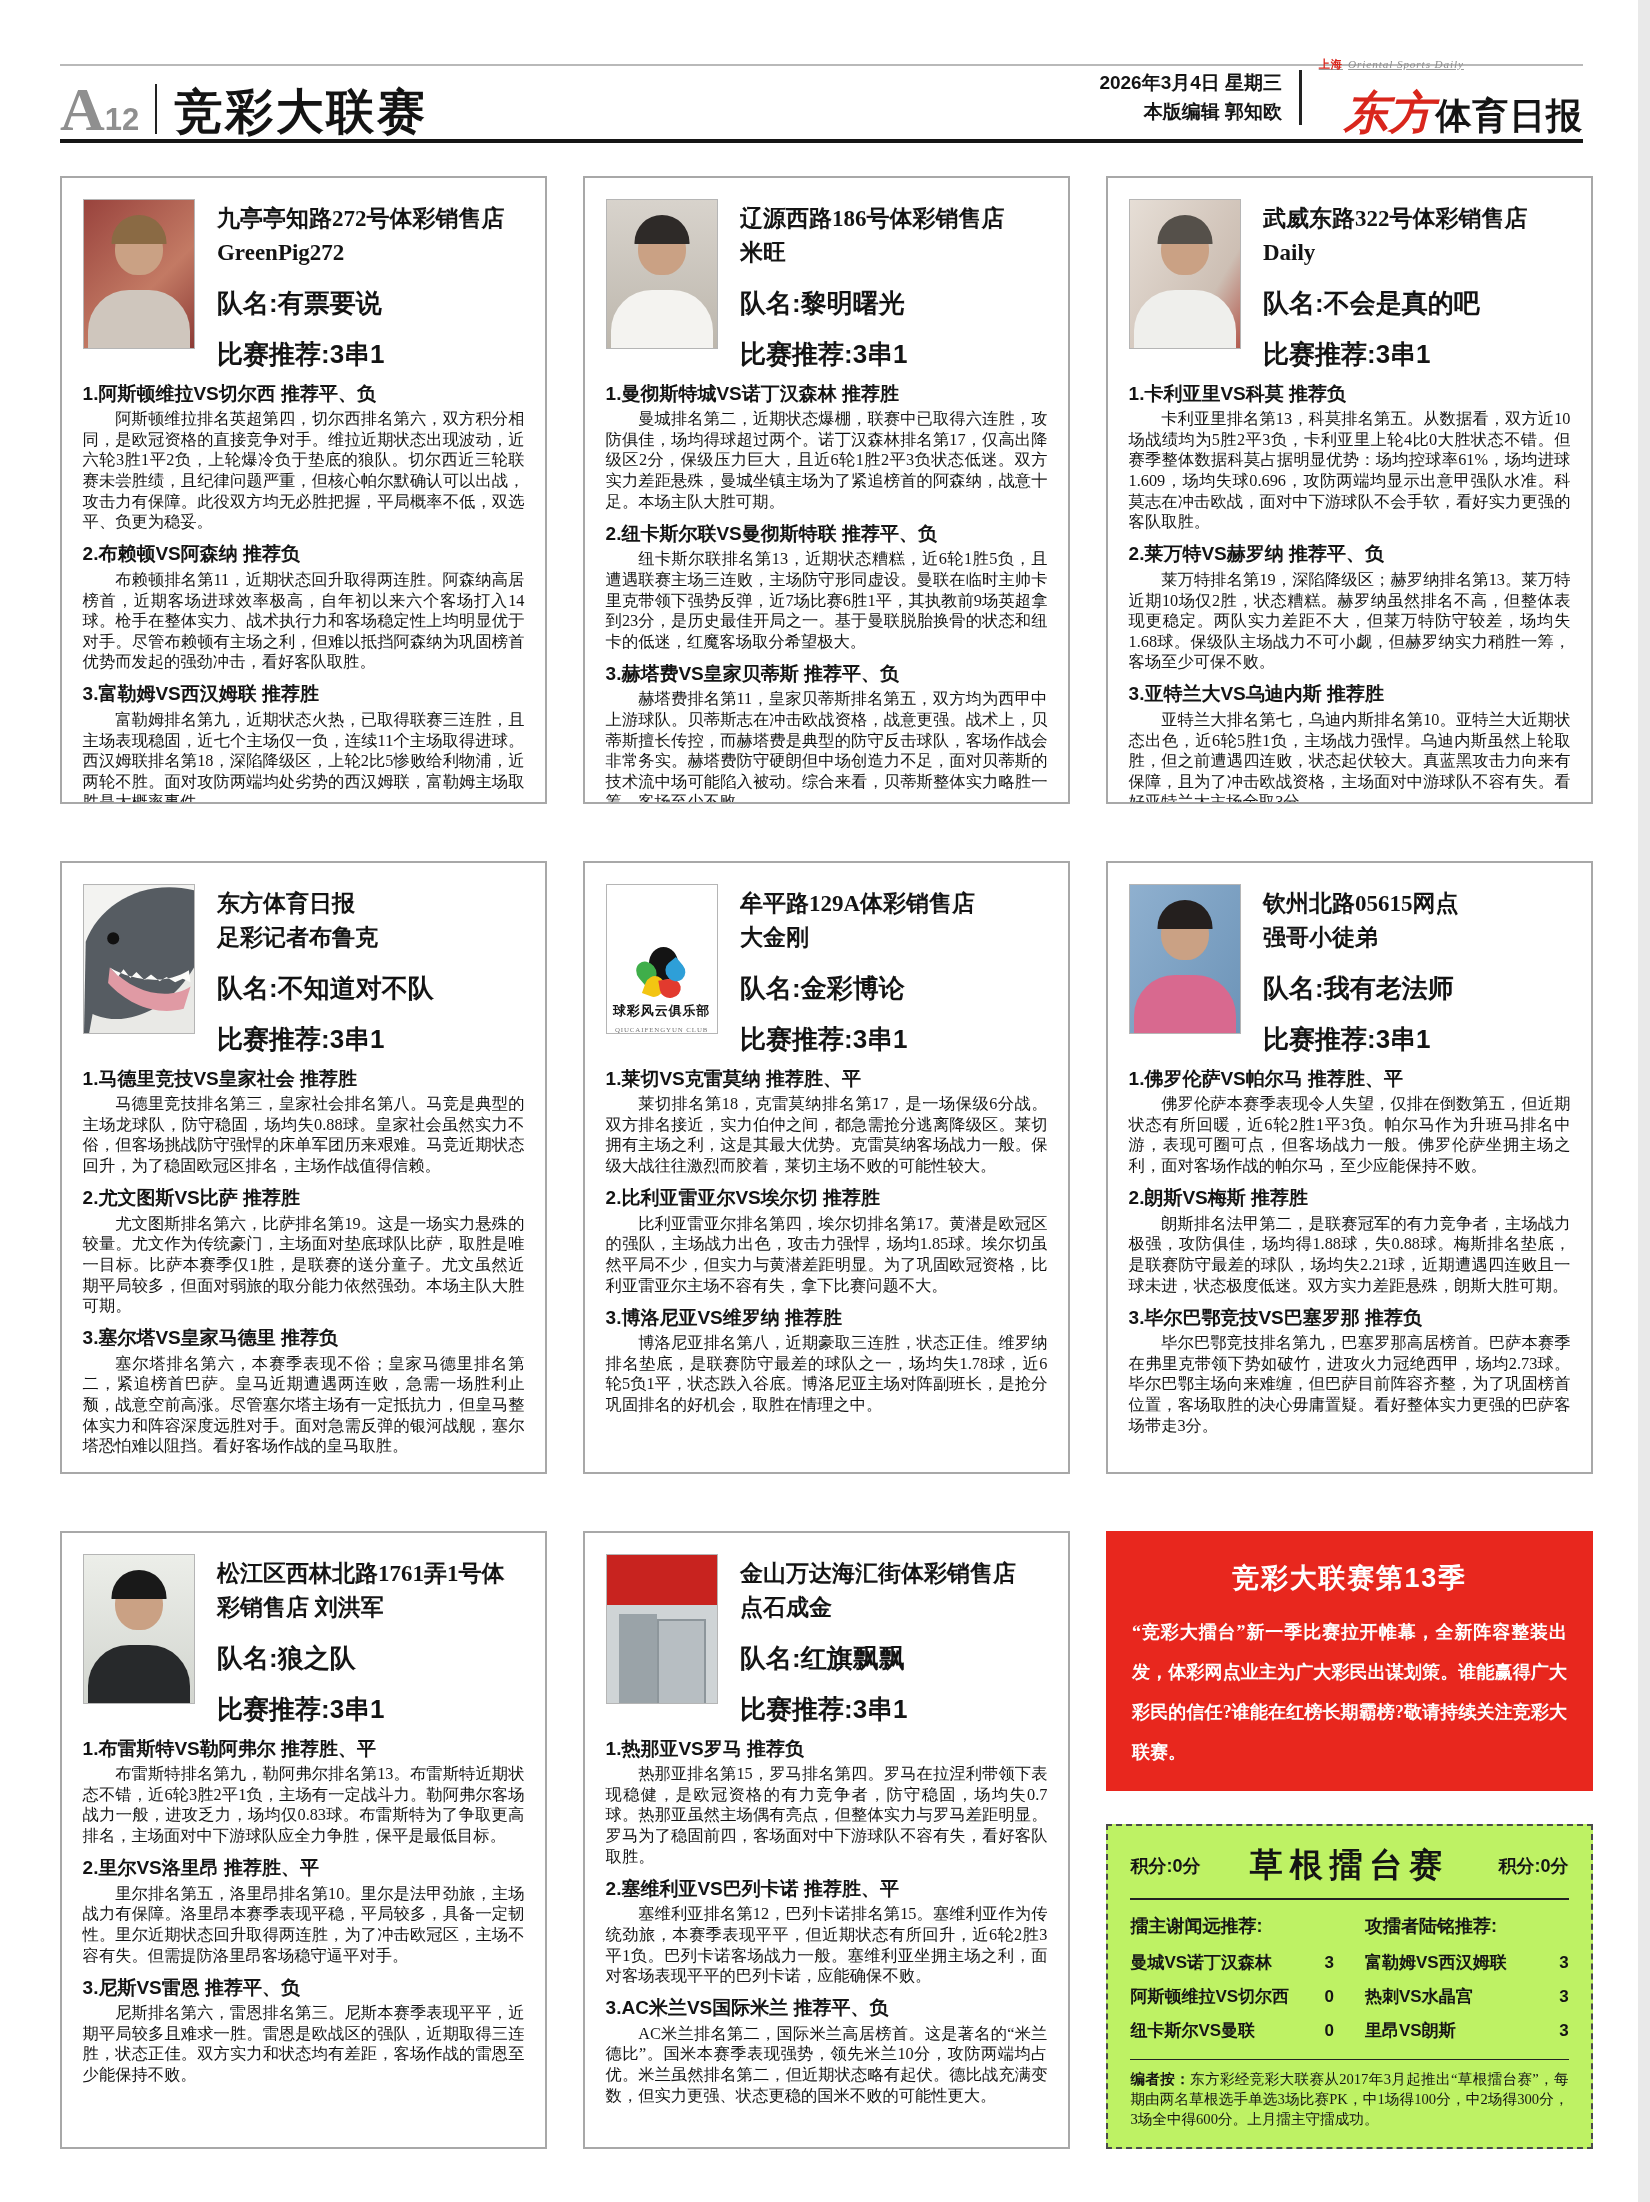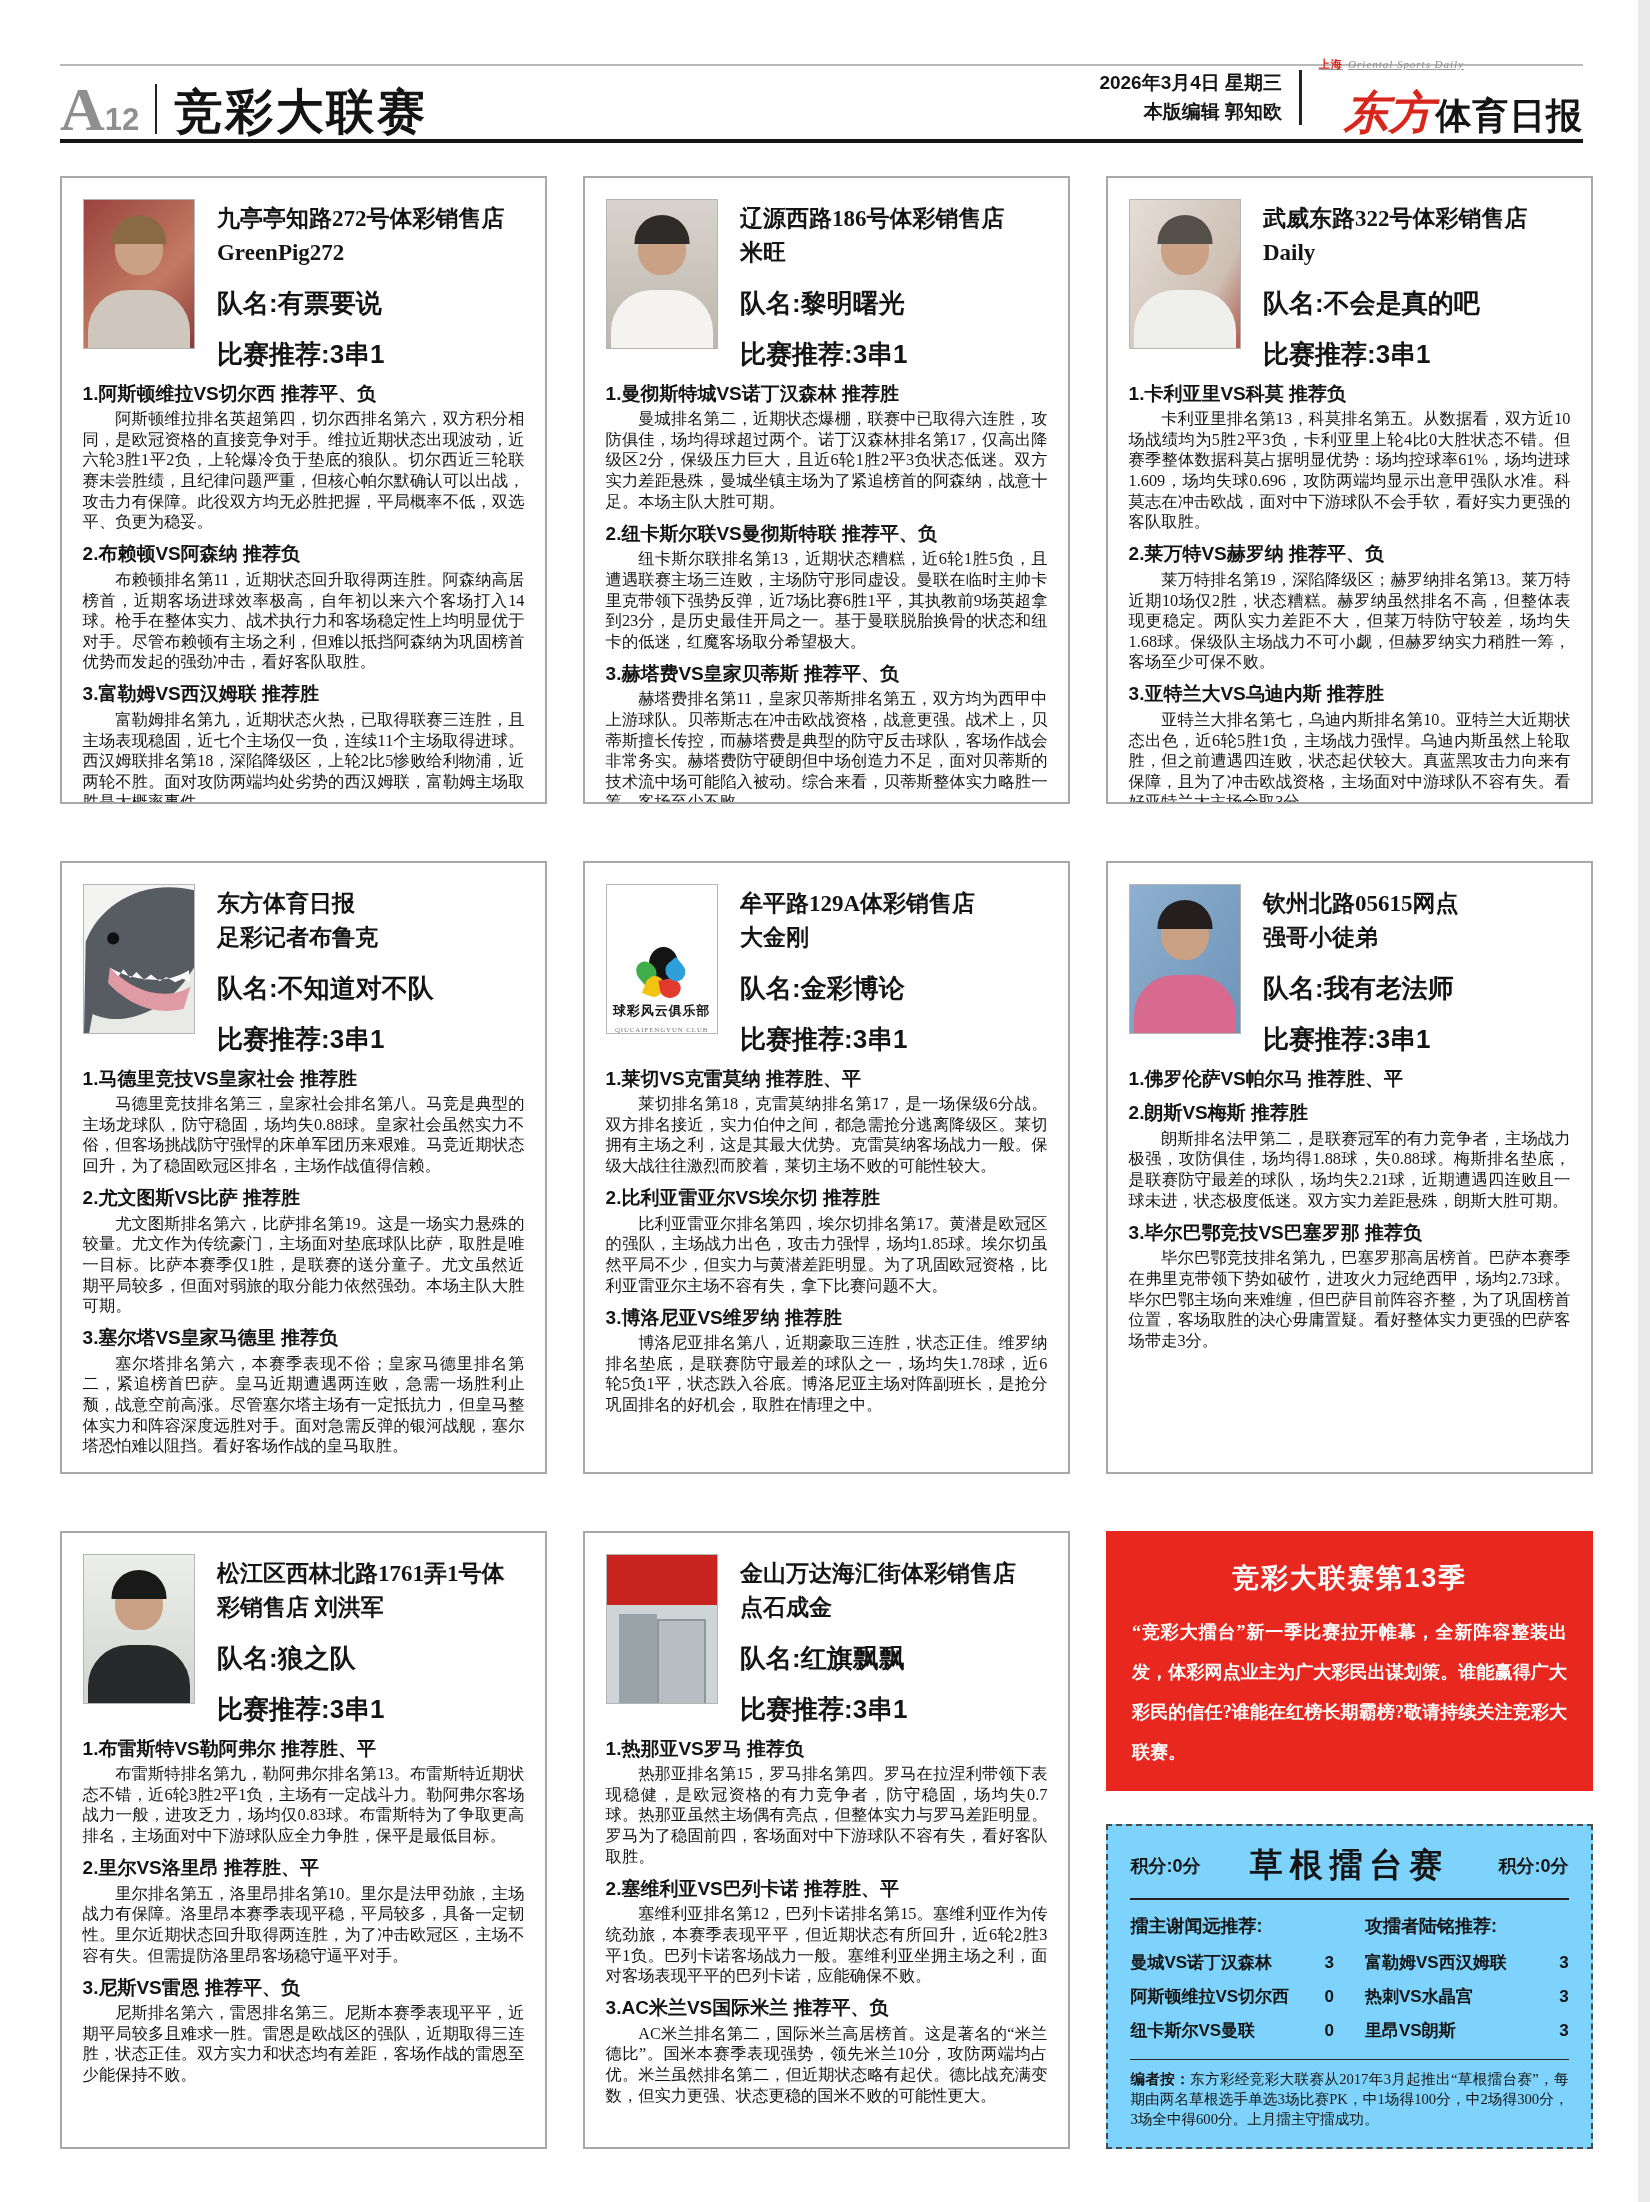--- a/index.html
+++ b/index.html
@@ -75,21 +75,21 @@
   .logo-mark .k{left:12px;top:0;width:29px;height:33px;background:#141414;border-radius:50%;}
   .plogo .cname{font-size:13px;font-weight:800;letter-spacing:0.9px;}
   .plogo .ename{font-size:6.9px;color:#777;letter-spacing:0.9px;}
   
   .promo-col{display:flex;flex-direction:column;gap:33px;}
   .promo{background:#e8271e;color:#fff;height:260px;box-sizing:border-box;padding:22.4px 26px;flex:none;}
   .promo-title{text-align:center;font-size:27px;font-weight:900;font-family:"Liberation Sans",sans-serif;
                letter-spacing:1.7px;margin:6.9px 0 15.5px;}
   .promo-body{font-size:18px;line-height:40px;text-align:justify;font-weight:600;}
   .promo-byline{text-align:center;font-size:18px;font-weight:700;margin-top:17px;text-decoration:underline;text-underline-offset:5.2px;}
-  .ticket{flex:1;border:2.6px dashed #4a4a4a;background:#7dd3fc;box-sizing:border-box;padding:17px 22.4px 12px;}
+  .ticket{flex:1;border:2.6px dashed #4a4a4a;background:#bef264;box-sizing:border-box;padding:17px 22.4px 12px;}
   .ticket-head{display:flex;align-items:center;justify-content:space-between;}
   .tscore{font-size:18px;font-weight:800;font-family:"Liberation Sans",sans-serif;}
   .ttitle{font-size:33px;font-weight:900;letter-spacing:6.9px;font-family:"Liberation Serif",serif;}
   .thr{height:1.7px;background:#222;margin:10.3px 0 8.6px;}
   .tcols{display:flex;gap:31px;}
   .tcol{flex:1;}
   .tcol-head{font-size:18px;font-weight:800;font-family:"Liberation Sans",sans-serif;margin:5.2px 0 8.6px;}
   .trow{display:flex;justify-content:space-between;font-size:17px;font-weight:800;
         font-family:"Liberation Sans",sans-serif;line-height:34px;}
   .editor{font-size:14.6px;line-height:20px;text-align:justify;margin-top:6.9px;}
@@ -272,20 +272,21 @@
             <span class="hair"></span>
           </div>
         <div class="head-text">
           <div class="store"><span>钦州北路05615网点</span><br><span>强哥小徒弟</span></div>
           <div class="team">队名:我有老法师</div>
           <div class="rec">比赛推荐:3串1</div>
         </div>
       </div>
       <div class="match">
           <h3>1.佛罗伦萨VS帕尔马 推荐胜、平</h3>
+          <p>佛罗伦萨本赛季表现令人失望，仅排在倒数第五，但近期状态有所回暖，近6轮2胜1平3负。帕尔马作为升班马排名中游，表现可圈可点，但客场战力一般。佛罗伦萨坐拥主场之利，面对客场作战的帕尔马，至少应能保持不败。</p>
         </div>
       <div class="match">
           <h3>2.朗斯VS梅斯 推荐胜</h3>
           <p>朗斯排名法甲第二，是联赛冠军的有力竞争者，主场战力极强，攻防俱佳，场均得1.88球，失0.88球。梅斯排名垫底，是联赛防守最差的球队，场均失2.21球，近期遭遇四连败且一球未进，状态极度低迷。双方实力差距悬殊，朗斯大胜可期。</p>
         </div>
       <div class="match">
           <h3>3.毕尔巴鄂竞技VS巴塞罗那 推荐负</h3>
           <p>毕尔巴鄂竞技排名第九，巴塞罗那高居榜首。巴萨本赛季在弗里克带领下势如破竹，进攻火力冠绝西甲，场均2.73球。毕尔巴鄂主场向来难缠，但巴萨目前阵容齐整，为了巩固榜首位置，客场取胜的决心毋庸置疑。看好整体实力更强的巴萨客场带走3分。</p>
         </div>
     </section>

